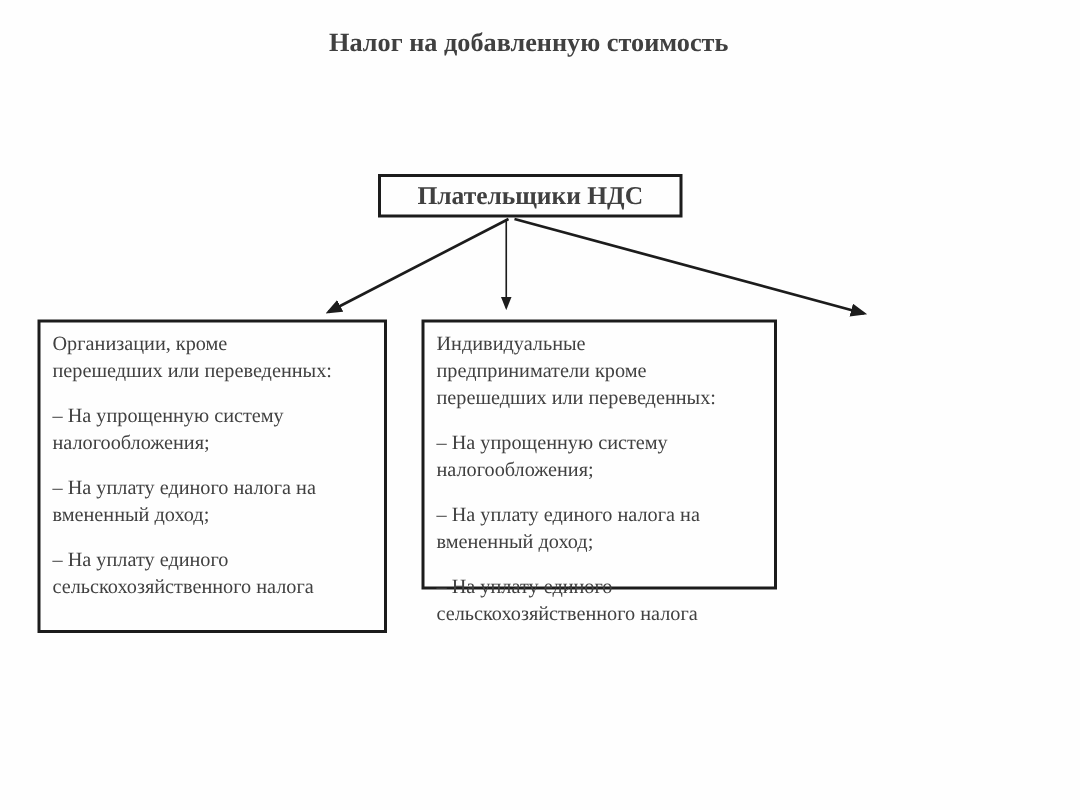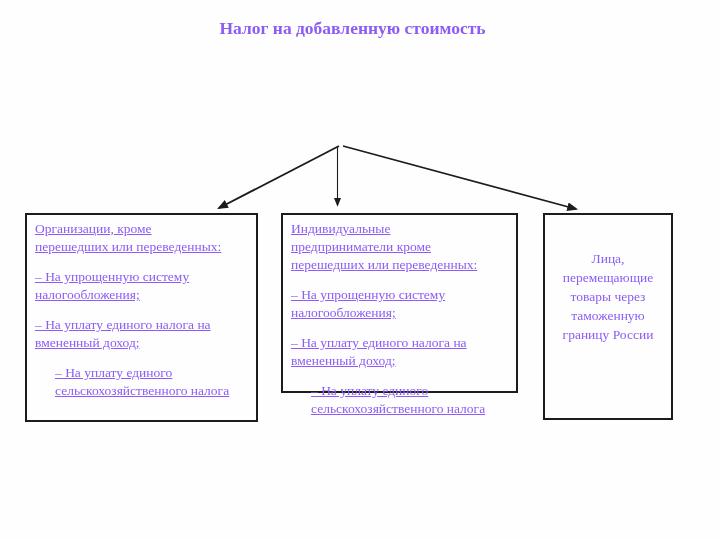--- a/index.html
+++ b/index.html
@@ -6,21 +6,21 @@
     margin: 0;
     padding: 0;
     background: #ffffff;
   }
   .page {
     position: relative;
     width: 720px;
     height: 540px;
     background: #fefefe;
     font-family: "Liberation Serif", "DejaVu Serif", serif;
-    color: #8b5cf6;
+    color: #404040;
     overflow: hidden;
   }
   .title {
     position: absolute;
     top: 18px;
     left: 0;
     width: 705px;
     text-align: center;
     font-size: 17.5px;
     font-weight: bold;
@@ -89,38 +89,39 @@
     top: 213px;
     width: 130px;
     height: 207px;
     padding: 34px 5px 5px 5px;
     text-align: center;
     line-height: 19px;
   }
   .para {
     margin: 0 0 12px 0;
     white-space: pre-line;
-    text-decoration: underline;
   }
   .para:last-child {
     margin-bottom: 0;
-    margin-left: 20px;
   }
   .centered-text {
     white-space: pre-line;
   }
 </style>
 </head>
 <body>
 
 <div class="page">
 
   <div class="title">Налог на добавленную стоимость</div>
 
 
+  <div class="root-box">
+    <span>Плательщики НДС</span>
+  </div>
 
   <svg class="arrows" viewBox="0 0 720 540" xmlns="http://www.w3.org/2000/svg">
     <defs>
       <marker id="ah-big" viewBox="0 0 10 8" refX="8" refY="4" markerWidth="11" markerHeight="9" markerUnits="userSpaceOnUse" orient="auto">
         <path d="M0,0 L10,4 L0,8 Z" fill="#1c1c1c"></path>
       </marker>
       <marker id="ah-small" viewBox="0 0 10 8" refX="8" refY="4" markerWidth="9" markerHeight="7" markerUnits="userSpaceOnUse" orient="auto">
         <path d="M0,0 L10,4 L0,8 Z" fill="#1c1c1c"></path>
       </marker>
     </defs>
@@ -145,21 +146,14 @@
 предприниматели кроме
 перешедших или переведенных:</p>
       <p class="para">– На упрощенную систему
 налогообложения;</p>
       <p class="para">– На уплату единого налога на
 вмененный доход;</p>
       <p class="para">– На уплату единого
 сельскохозяйственного налога</p>
     </div>
 
-  <div class="box box-right">
-    <div class="centered-text">Лица,
-перемещающие
-товары через
-таможенную
-границу России</div>
-  </div>
 
 </div>
 
 </body></html>

